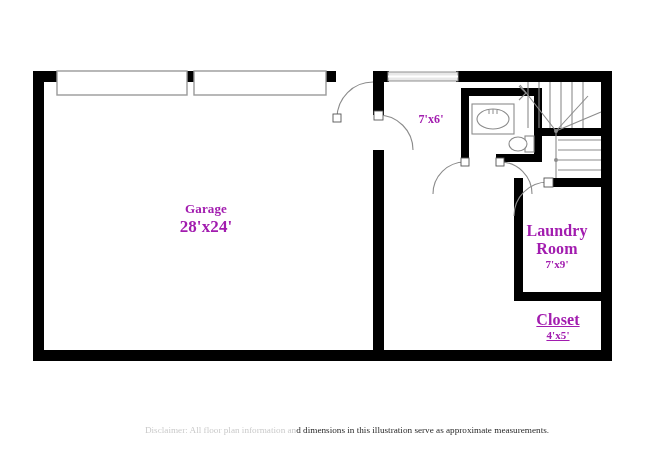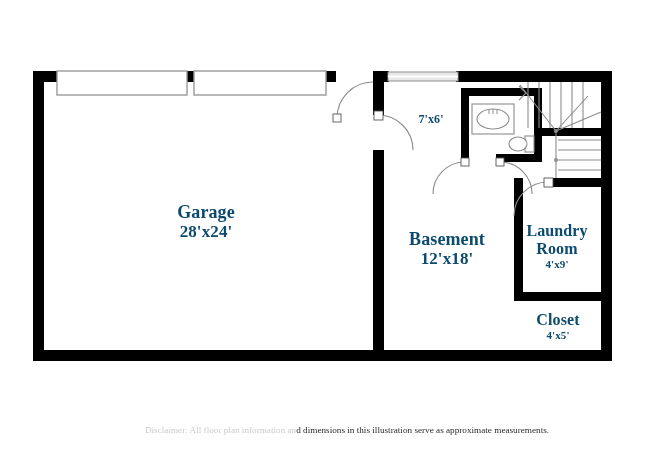--- a/index.html
+++ b/index.html
@@ -26,29 +26,29 @@
     position: absolute;
     left: 0;
     top: 0;
     display: block;
   }
   .room-label {
     position: absolute;
     text-align: center;
     font-family: "Liberation Serif", "DejaVu Serif", serif;
     font-weight: bold;
-    color: #0c4a6e;
+    color: #a21caf;
     line-height: 1.12;
     white-space: nowrap;
     transform: translateX(-50%);
     letter-spacing: 0.1px;
   }
   .room-label .name {
     display: block;
-    font-size: 18px;
+    font-size: 13px;
   }
   .room-label .dims {
     display: block;
     font-size: 17px;
   }
   .room-label.small .name { font-size: 16px; }
   .room-label.small .dims { font-size: 11px; }
   .dim-only .dims { font-size: 12px; }
 
   #disclaimer {
@@ -206,35 +206,31 @@
         <ellipse cx="518" cy="144" rx="9" ry="7" fill="#ffffff" stroke="#8c8c8c" stroke-width="1.1"></ellipse>
       </g>
     </g>
   </svg>
 
   <div class="room-label" style="left:206px; top:202px;">
     <span class="name">Garage</span>
     <span class="dims">28'x24'</span>
   </div>
 
-  <div class="room-label" style="left:447px; top:229px;">
-    <span class="name">Basement</span>
-    <span class="dims">12'x18'</span>
-  </div>
 
   <div class="room-label dim-only" style="left:431px; top:113px;">
     <span class="dims">7'x6'</span>
   </div>
 
   <div class="room-label small" style="left:557px; top:222px; width:88px; white-space:normal;">
     <span class="name">Laundry Room</span>
-    <span class="dims">4'x9'</span>
-  </div>
-
-  <div class="room-label small" style="left:558px; top:311px;">
+    <span class="dims">7'x9'</span>
+  </div>
+
+  <div class="room-label small" style="left:558px; top:311px;text-decoration:underline;">
     <span class="name">Closet</span>
     <span class="dims">4'x5'</span>
   </div>
 
   <div id="disclaimer">
     <span class="line"><span class="faded">Disclaimer: All floor plan information an</span><span>d dimensions in this illustration serve as approximate measurements.</span></span>
   </div>
 
 </div>
 

